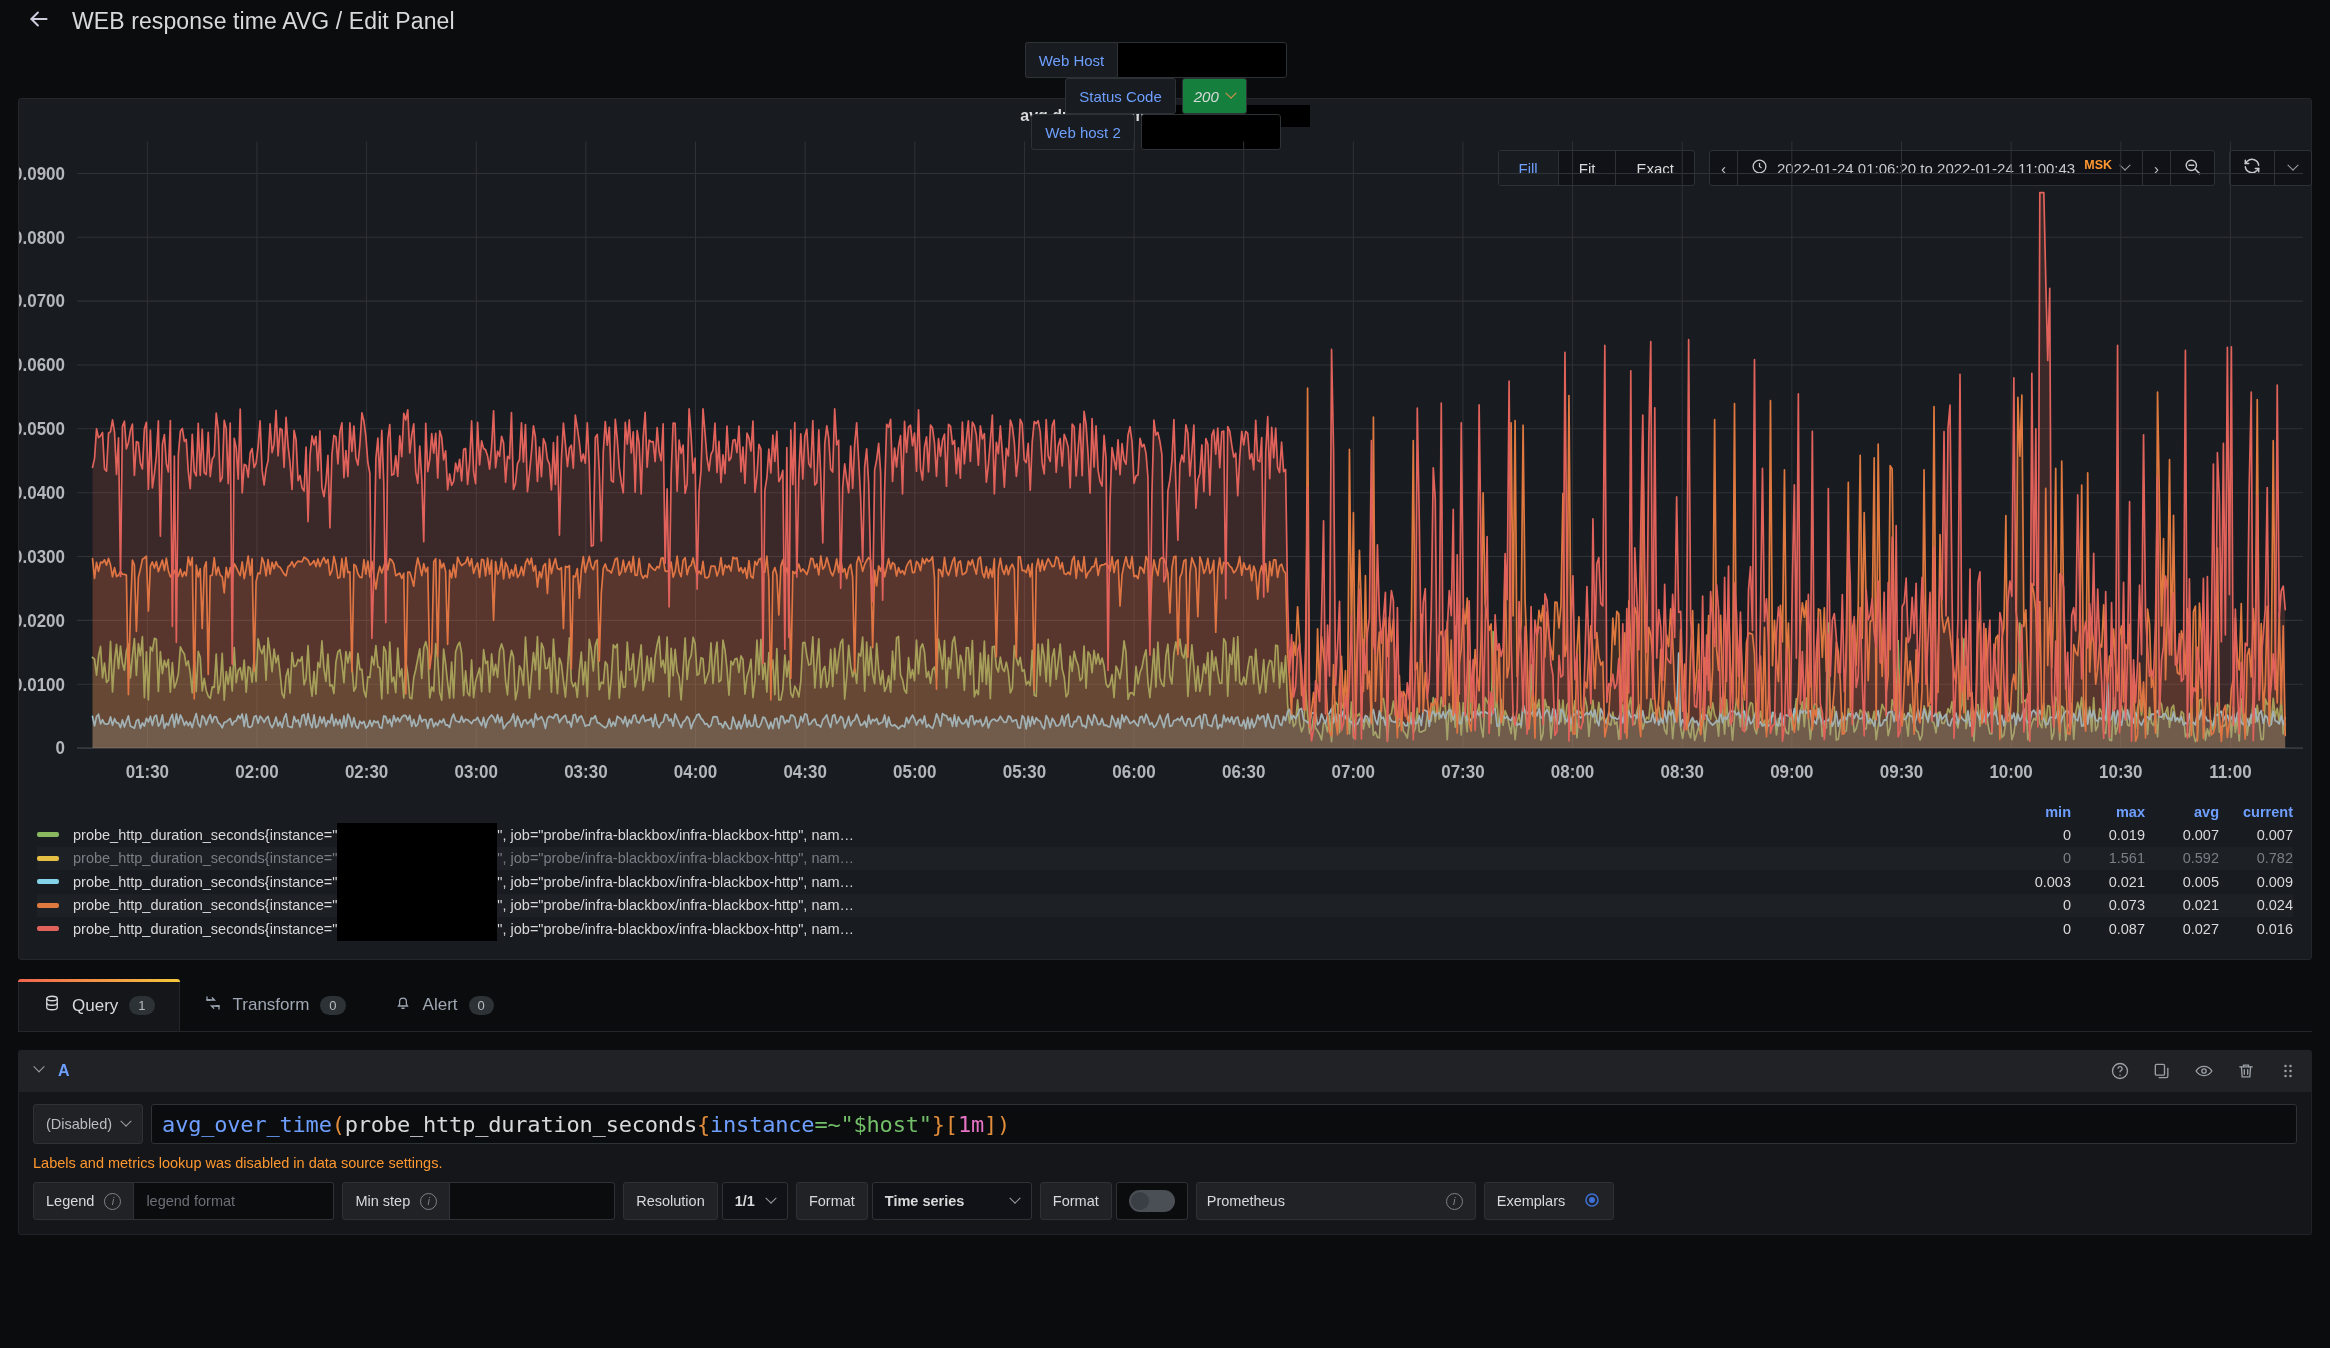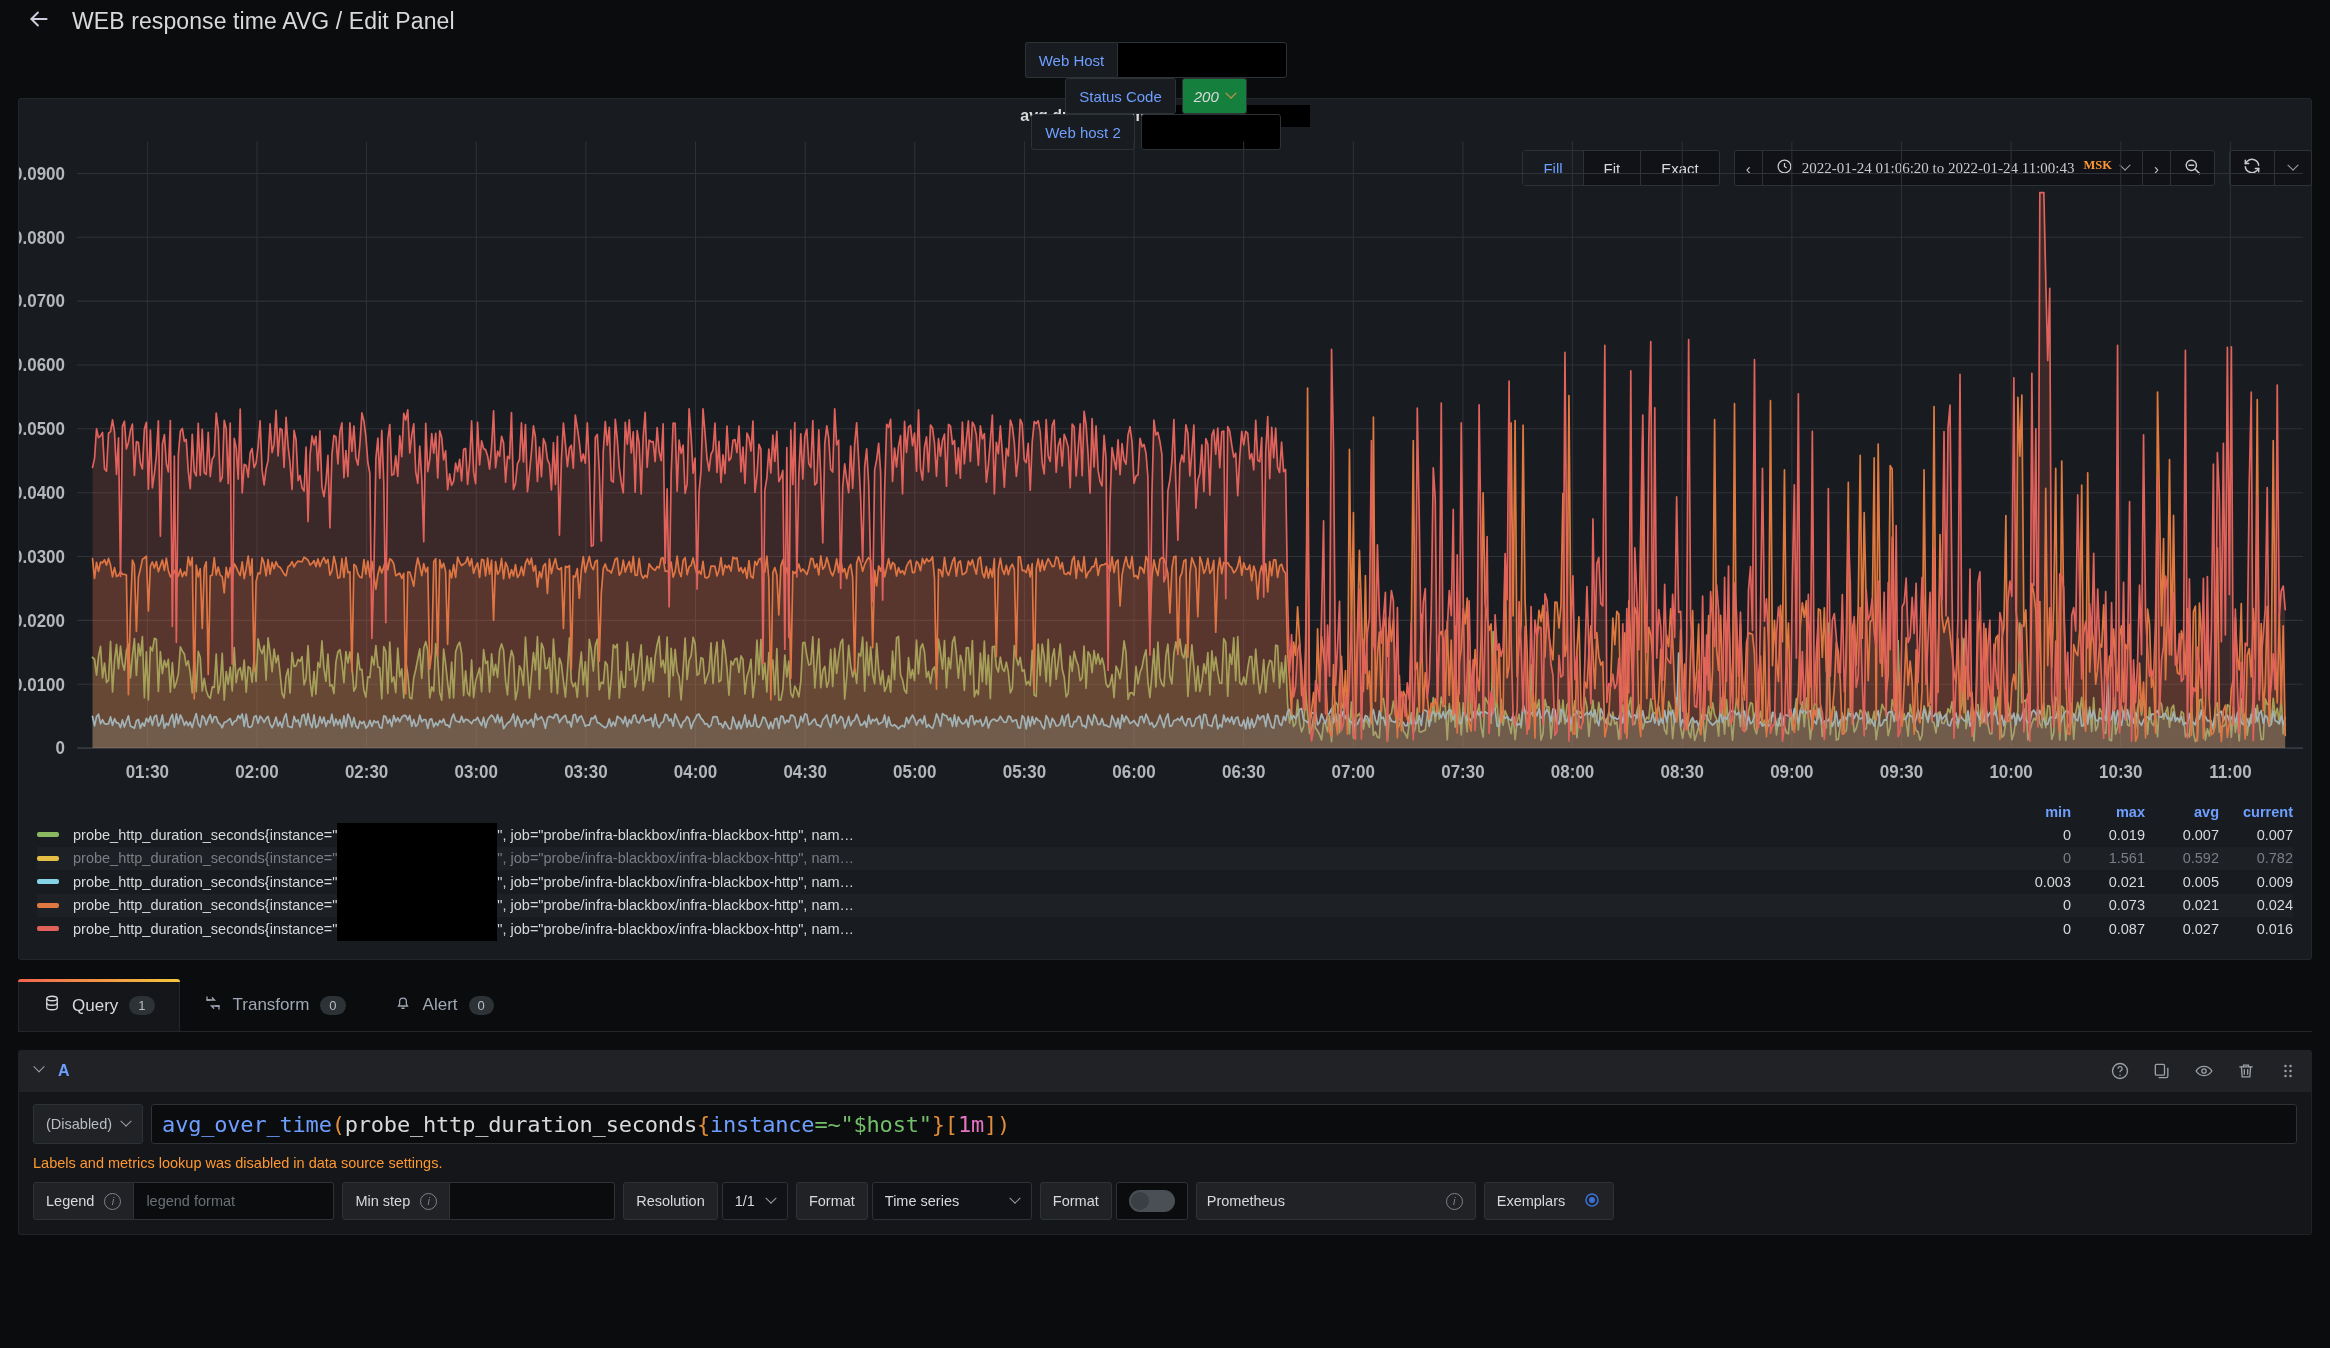--- a/index.html
+++ b/index.html
@@ -46,21 +46,21 @@
   .seg { display: flex; background: #111217; border: 1px solid #2c3235; border-radius: 3px; overflow: hidden; height: 36px; }
   .seg > div { padding: 0 20px; display: flex; align-items: center; font-size: 15px; color: #d8d9da;
                border-right: 1px solid #2c3235; cursor: pointer; }
   .seg > div:last-child { border-right: none; }
   .seg > div.active { color: #6e9fff; background:#181b1f; }
 
   .timebox { display: flex; background: #111217; border: 1px solid #2c3235; border-radius: 3px; height: 36px; overflow: hidden; }
   .timebox > div { display: flex; align-items: center; border-right: 1px solid #2c3235; cursor: pointer; color:#c7c9cc; }
   .timebox > div:last-child { border-right: none; }
   .tb-arrow { padding: 0 11px; font-size: 15px; }
-  .tb-range { padding: 0 13px; gap: 9px; font-size: 15px; color: #d8d9da; font-family: Liberation Serif, serif; }
+  .tb-range { padding: 0 13px; gap: 9px; font-size: 15px; color: #d8d9da; }
   .tz { color: #ff9830; font-size: 12.5px; font-weight: 600; position: relative; top: -3px; }
   .tb-icon { padding: 0 12px; }
 
   .refreshbox { display: flex; background: #111217; border: 1px solid #2c3235; border-radius: 3px; height: 36px; overflow: hidden; }
   .refreshbox > div { display:flex; align-items:center; padding: 0 12px; border-right:1px solid #2c3235; cursor:pointer; }
   .refreshbox > div:last-child { border-right:none; padding: 0 14px; }
 
   
   .panel {
     margin: 4px 18px 0 18px; height: 862px;
@@ -117,21 +117,21 @@
   .warn { color:#ff9830; font-size:14.5px; margin-top: 11px; }
 
   .qrow2 { display:flex; align-items:stretch; gap:0; margin-top: 11px; flex-wrap: nowrap; }
   .fgroup { display:flex; align-items:stretch; margin-right: 8px; }
   .flabel { background:#202226; border:1px solid #2c3235; border-radius:3px 0 0 3px; height:38px;
             display:flex; align-items:center; gap:10px; padding:0 12px; font-size:14.5px; color:#d8d9da; white-space:nowrap; }
   .flabel.solo { border-radius:3px; border-right:1px solid #2c3235; }
   .finput { background:#0b0c0e; border:1px solid #2c3235; border-left:none; border-radius:0 3px 3px 0;
             height:38px; display:flex; align-items:center; padding:16px 12px; font-size:14.5px; color:#6a6f75; min-width:150px; }
   .fsel { background:#111217; border:1px solid #2c3235; border-radius:3px; height:38px; display:flex;
-          align-items:center; gap:12px; padding:0 12px; font-size:14.5px; color:#d8d9da; }
+          align-items:center; gap:12px; padding:0 12px; font-size:14.5px; color:#d8d9da;font-weight:bold; }
   .toggle-wrap { background:#0b0c0e; border:1px solid #2c3235; border-radius:3px; height:38px;
                  display:flex; align-items:center; padding:0 12px; }
   .toggle { width:46px; height:22px; border-radius:11px; background:#4a4f55; position:relative; cursor:pointer; }
   .toggle .knob { position:absolute; top:2px; left:2px; width:18px; height:18px; border-radius:50%; background:#3a3f45; }
   .info-i { width:17px; height:17px; border-radius:50%; border:1.5px solid #7d838a; color:#7d838a;
             font-size:11px; display:flex; align-items:center; justify-content:center; font-style:italic; flex:none; }
 </style>
 </head>
 <body>
 

